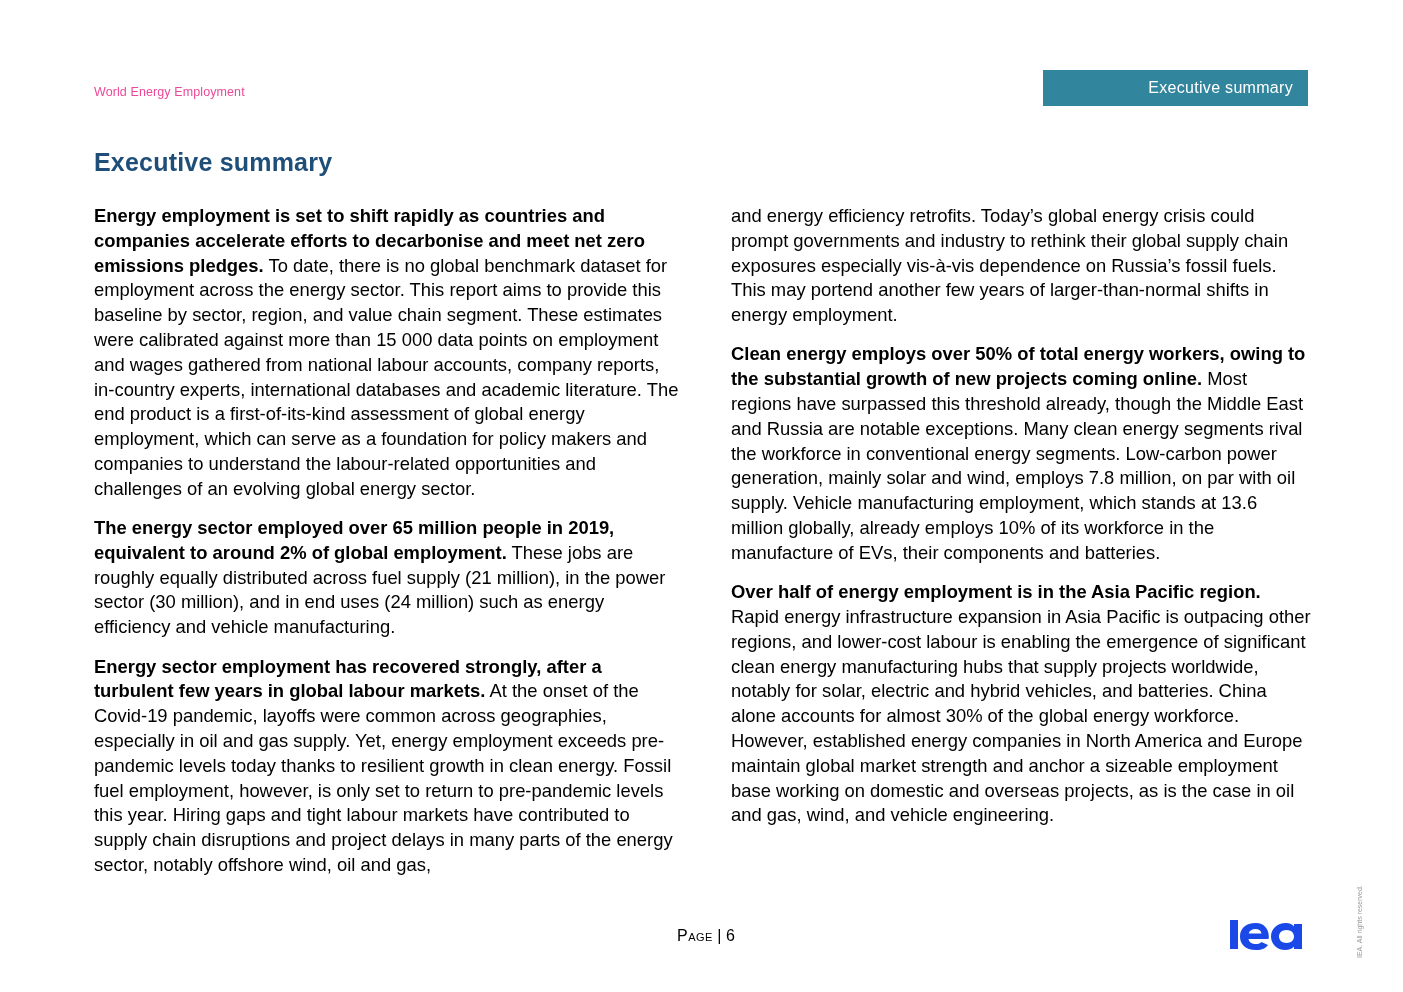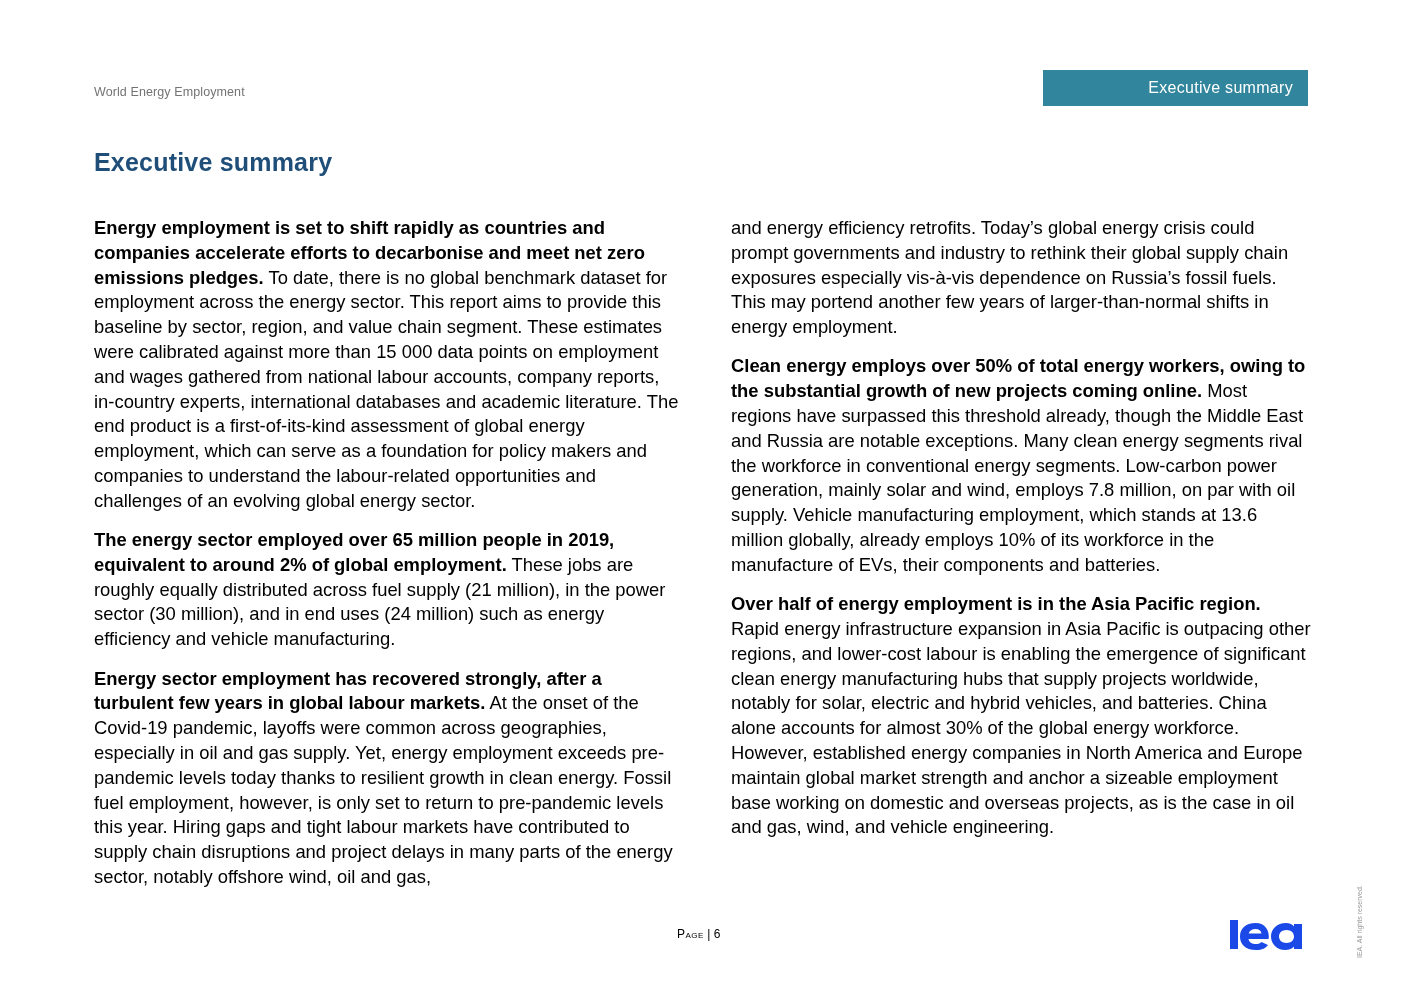--- a/index.html
+++ b/index.html
@@ -13,21 +13,21 @@
       position: relative;
       overflow: hidden;
       font-family: "Liberation Sans", sans-serif;
       color: #000000;
     }
     .running-header {
       position: absolute;
       left: 94px;
       top: 85px;
       font-size: 12.5px;
-      color: #737373;
+      color: #ec4899;
       letter-spacing: 0.1px;
     }
     .section-tab {
       position: absolute;
       left: 1043px;
       top: 70px;
       width: 265px;
       height: 36px;
       background: #31859c;
       color: #ffffff;
@@ -44,38 +44,38 @@
       left: 94px;
       top: 148px;
       margin: 0;
       font-size: 25px;
       font-weight: bold;
       color: #1f4e79;
       letter-spacing: 0.2px;
     }
     .column {
       position: absolute;
-      top: 216px;
+      top: 204px;
       width: 585px;
       font-size: 18.4px;
       line-height: 24.8px;
     }
     .col-left { left: 94px; }
     .col-right { left: 731px; width: 580px; }
     .column p {
       margin: 0 0 14.5px 0;
     }
     .column p b {
       font-weight: bold;
     }
     .page-footer {
       position: absolute;
       left: 677px;
       top: 927px;
-      font-size: 12px;
+      font-size: 16px;
       color: #000000;
     }
     .page-footer .small-caps {
       font-variant: small-caps;
       letter-spacing: 0.5px;
     }
     .iea-logo {
       position: absolute;
       left: 1230px;
       top: 917px;

